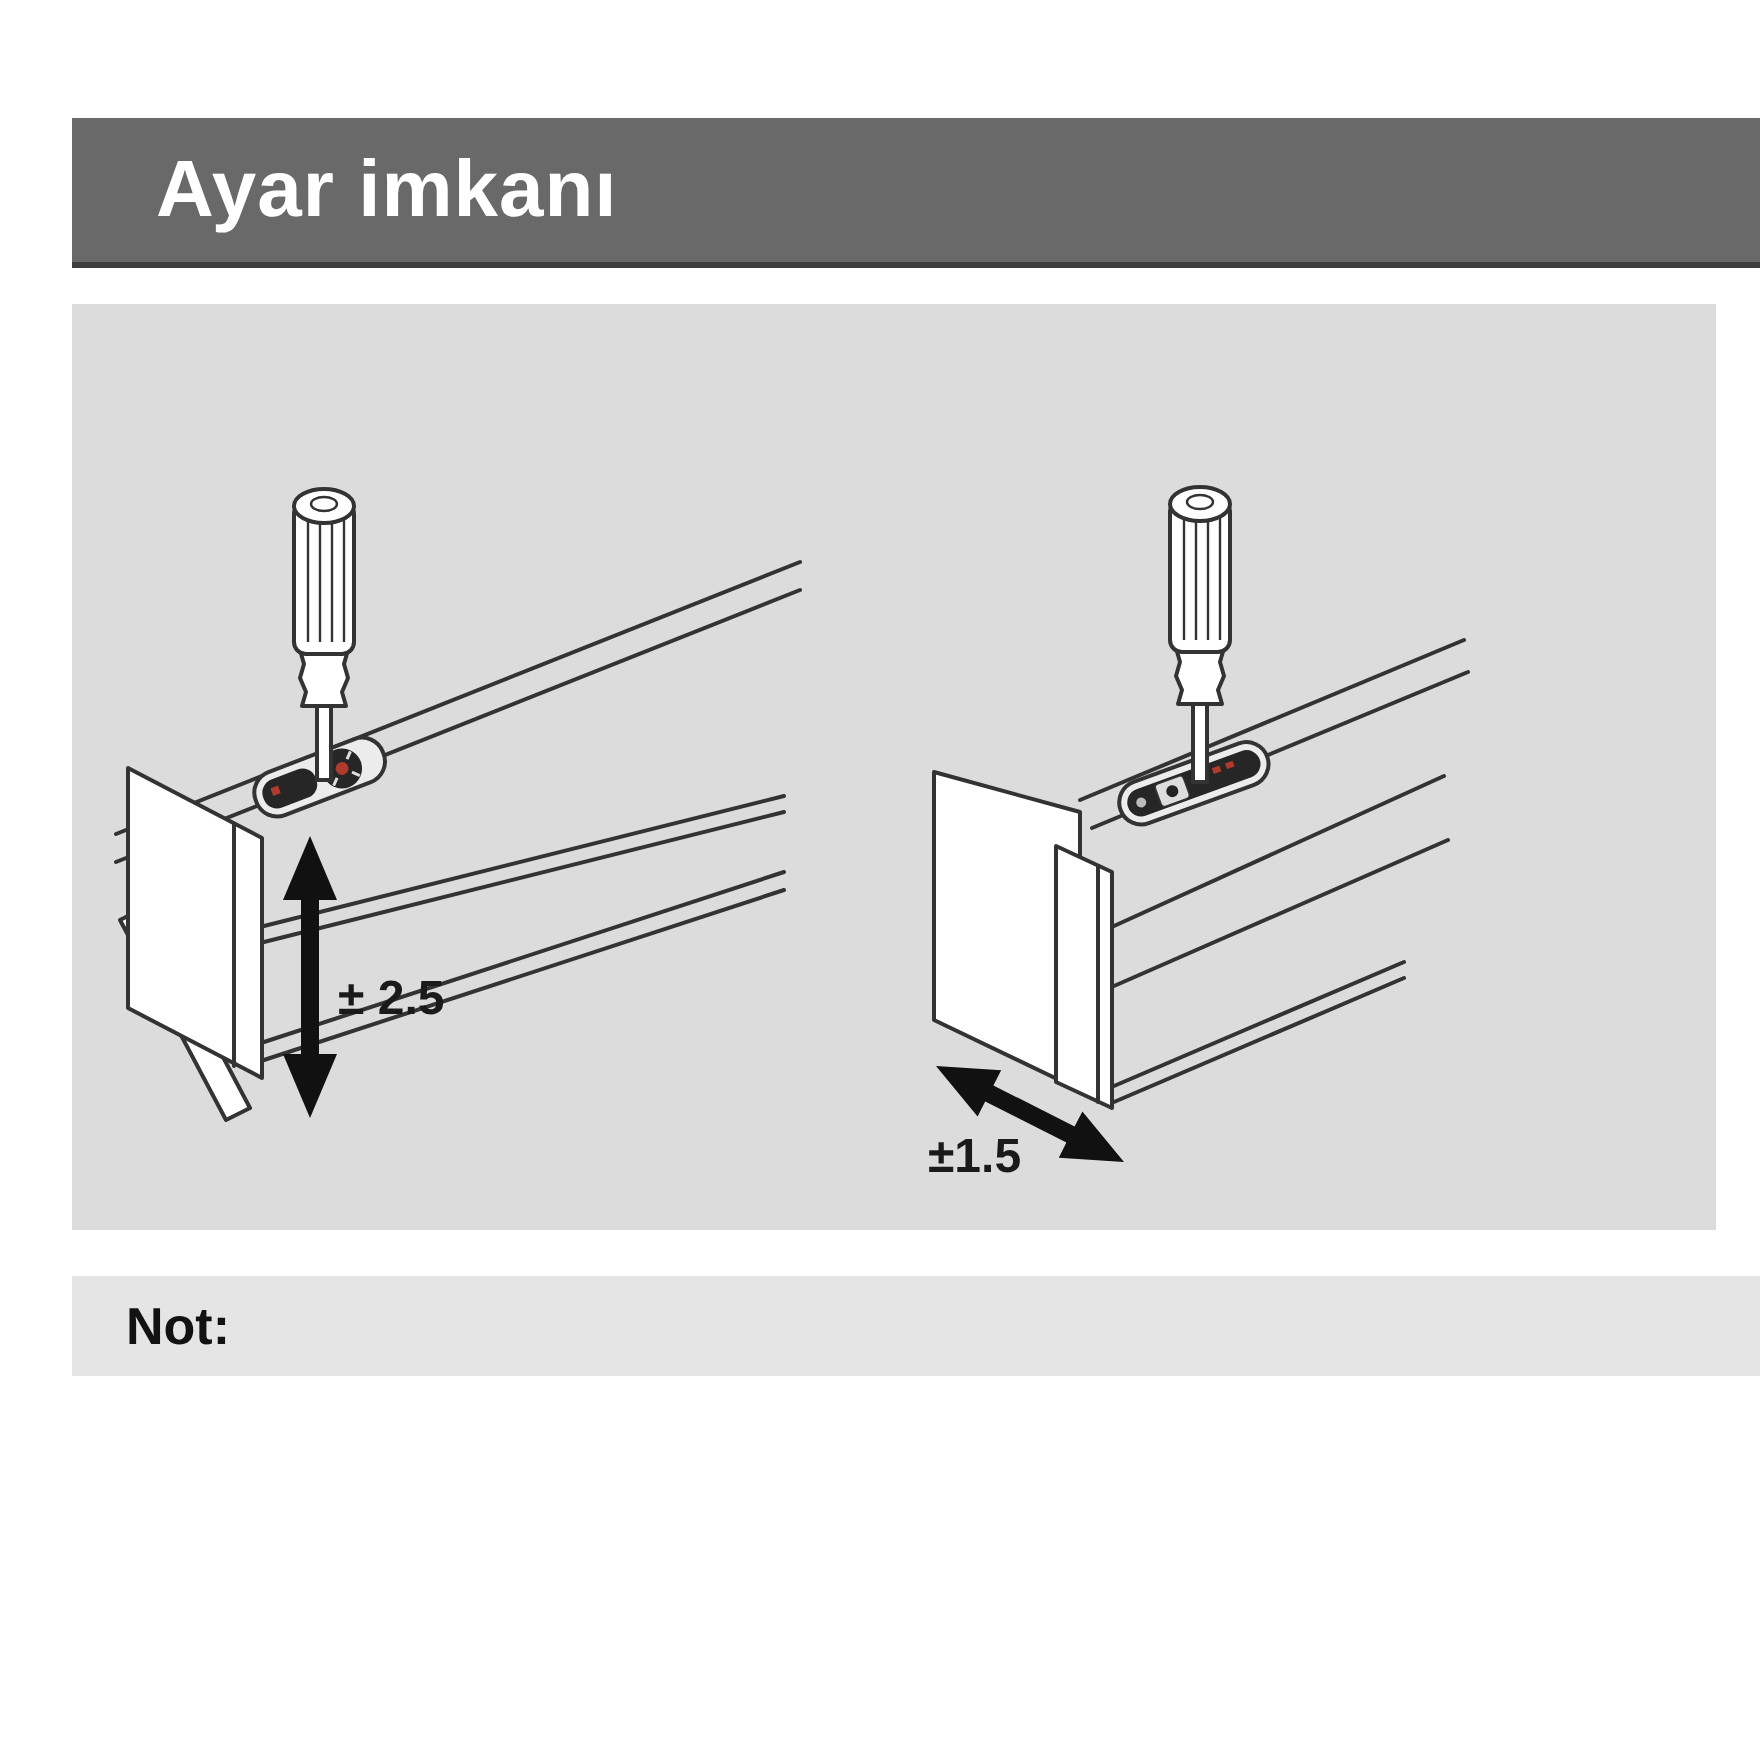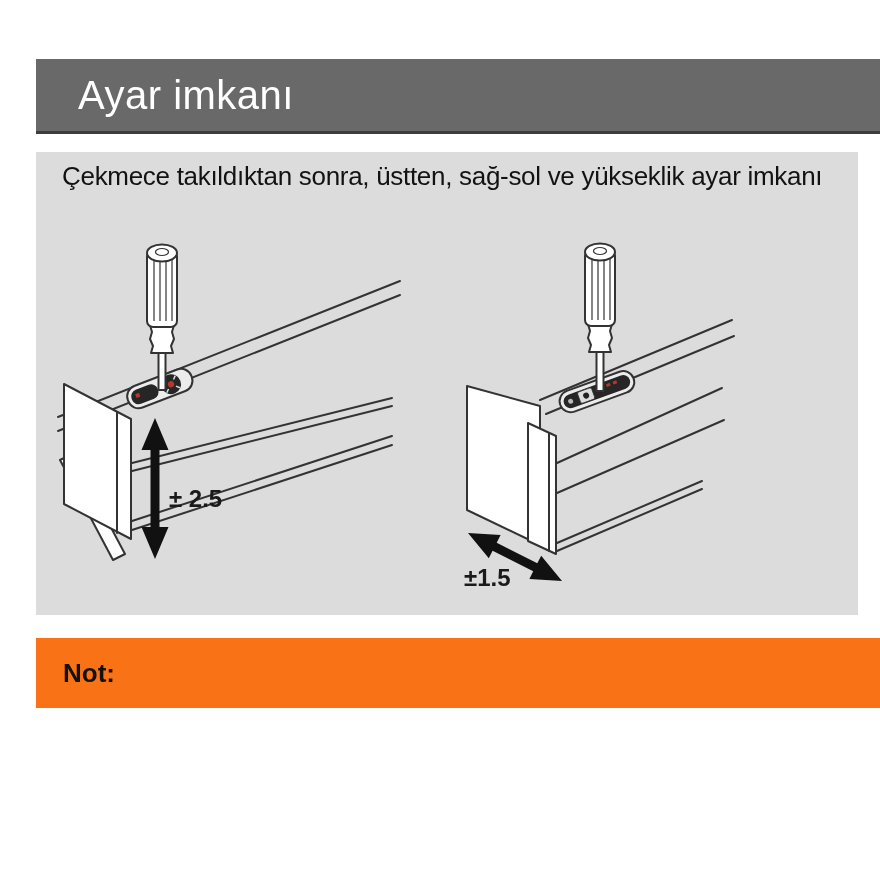--- a/index.html
+++ b/index.html
@@ -8,21 +8,21 @@
     background:#ffffff;
     font-family:"Liberation Sans", sans-serif;
     overflow:hidden;
   }
   .header-bar {
     position:absolute; left:36px; top:59px; right:0; height:72px;
     background:#696969; border-bottom:3px solid #3d3d3d;
     display:flex; align-items:center;
   }
   .header-bar .title {
-    color:#ffffff; font-size:40px; font-weight:normal;
+    color:#ffffff; font-size:40px; font-weight:bold;
     margin:0 0 0 42px; letter-spacing:0.5px;
   }
   .content-panel {
     position:absolute; left:36px; top:152px; width:822px; height:463px;
     background:#dcdcdc; overflow:hidden;
   }
   .intro-text {
     position:absolute; left:26px; top:7px; width:768px;
     font-size:26px; line-height:34px; color:#121212; letter-spacing:-0.3px;
   }
@@ -31,37 +31,36 @@
   #fig-right { left:414px; top:86px; }
   .ln   { stroke:#333333; stroke-width:2; fill:none; stroke-linecap:round; }
   .wh   { fill:#ffffff; stroke:#333333; stroke-width:2; stroke-linejoin:round; }
   .thin { stroke:#333333; stroke-width:1.2; fill:none; }
   .dark { fill:#262626; }
   .cap  { fill:#ececec; stroke:#333333; stroke-width:2; }
   .red  { fill:#b03a2e; }
   .arrow { fill:#111111; }
   .fig-label { font:bold 24px "Liberation Sans", sans-serif; fill:#1a1a1a; }
   .note-bar {
-    position:absolute; left:36px; top:638px; right:0; height:70px;
-    background:#f97316; display:flex; align-items:center;
+    position:absolute; left:36px; top:638px; right:0; height:50px;
+    background:#e5e5e5; display:flex; align-items:center;
     font-size:26px; color:#121212;
   }
   .note-prefix { font-weight:bold; margin-left:27px; }
   .note-rest { margin-left:8px; letter-spacing:-0.2px; }
 </style>
 </head>
 <body>
 
 <div class="header-bar">
   <h1 class="title">Ayar imkanı</h1>
 </div>
 
 <div class="content-panel">
 
-  <div class="intro-text">Çekmece takıldıktan sonra, üstten, sağ-sol ve yükseklik ayar imkanı</div>
 
   <svg id="fig-left" class="fig" width="350" height="340" viewBox="0 0 350 340">
     <g>
 
       <line class="ln" x1="2" y1="180" x2="344" y2="44"></line>
       <line class="ln" x1="2" y1="194" x2="344" y2="58"></line>
 
       <line class="ln" x1="76" y1="226" x2="336" y2="161"></line>
       <line class="ln" x1="76" y1="234" x2="336" y2="169"></line>
 

